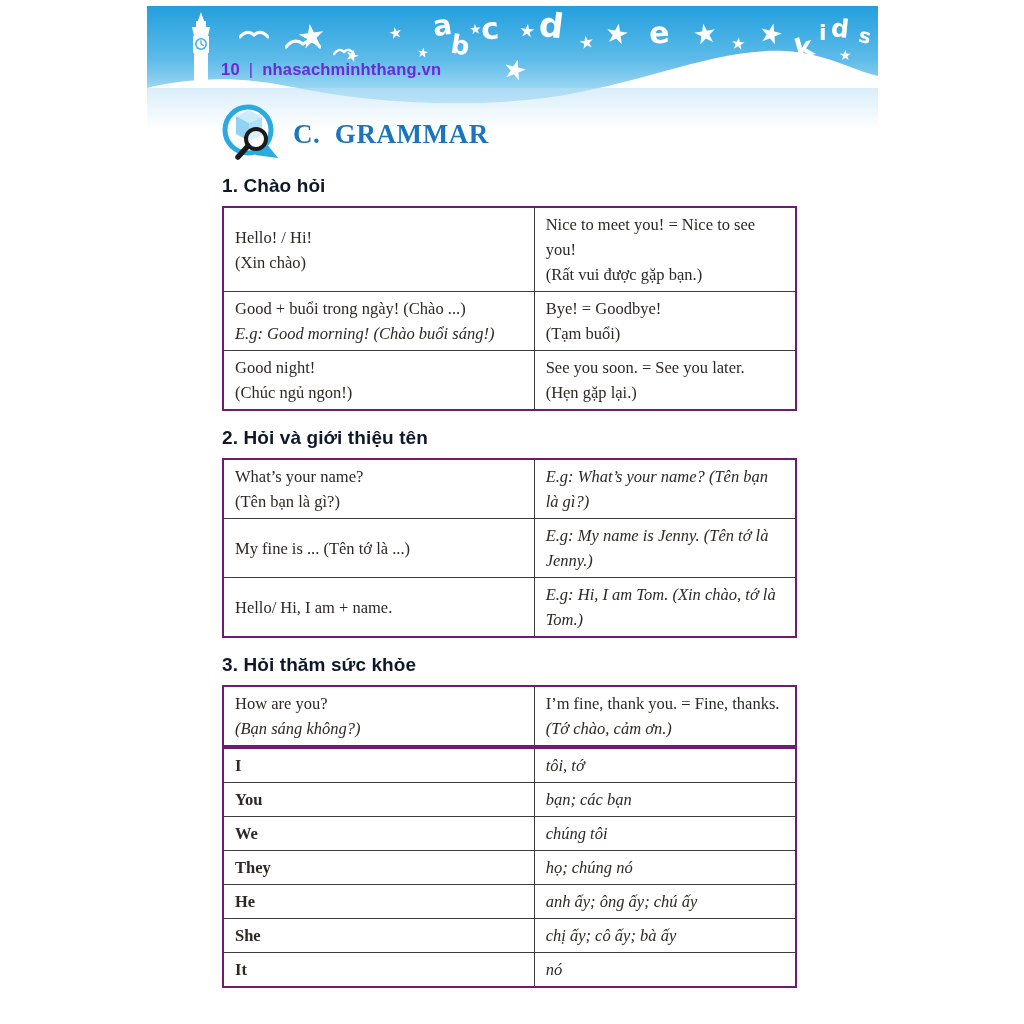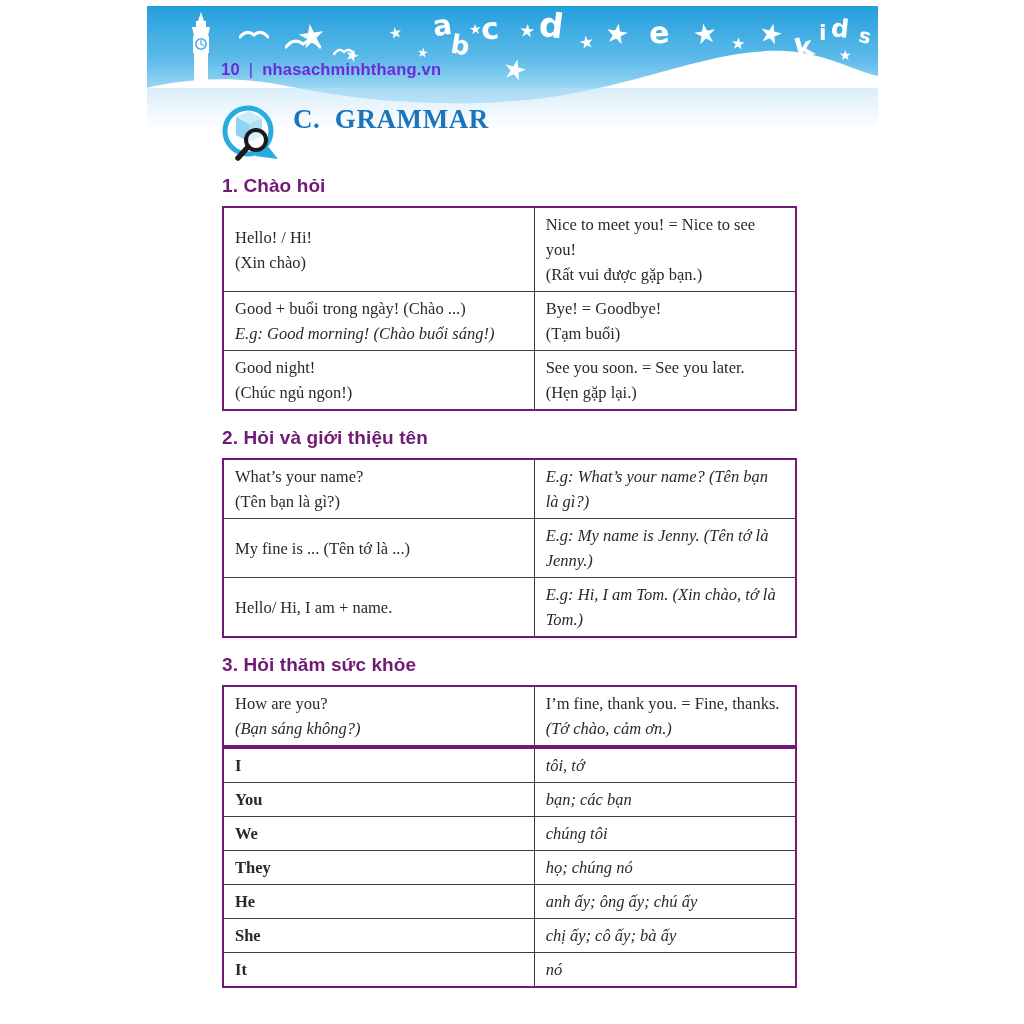--- a/index.html
+++ b/index.html
@@ -15,25 +15,25 @@
   .deco{position:absolute;color:#ffffff;font-family:"DejaVu Sans",sans-serif;
     font-weight:bold;line-height:1;user-select:none;}
   .tower{position:absolute;left:32px;top:6px;}
   .bird{position:absolute;}
   .page-info{position:absolute;left:74px;top:54px;white-space:nowrap;
     font-family:"Liberation Sans",sans-serif;font-weight:bold;font-size:16.5px;
     color:#6d28d9;letter-spacing:0.2px;}
   .page-info .sep{margin:0 9px;font-weight:normal;}
   
   .content{position:absolute;left:222px;top:104px;width:575px;}
-  .title-row{display:flex;gap:15px;height:60px;}
+  .title-row{display:flex;align-items:center;gap:15px;height:60px;}
   .page-title{font-family:"Liberation Serif",serif;font-weight:bold;
     font-size:27px;color:#1b75bc;letter-spacing:0.6px;word-spacing:7px;}
   .section-heading{font-family:"Liberation Sans",sans-serif;font-weight:bold;
-    font-size:19px;color:#701a75;margin:16px 0 9px 0;letter-spacing:0.1px;}
+    font-size:19px;color:#0f172a;margin:16px 0 9px 0;letter-spacing:0.1px;}
   .section-heading.first{margin-top:11px;}
   table.gtable{width:100%;border-collapse:collapse;table-layout:fixed;
     border:2px solid #701a75;}
   table.gtable td{border:1px solid #3d3d3d;padding:4px 11px;
     font-size:16.5px;line-height:25px;color:#2c2924;vertical-align:middle;}
   table.gtable td.c1{width:50.2%;}
   .it{font-style:italic;}
   .bd{font-weight:bold;}
 </style>
 </head>

